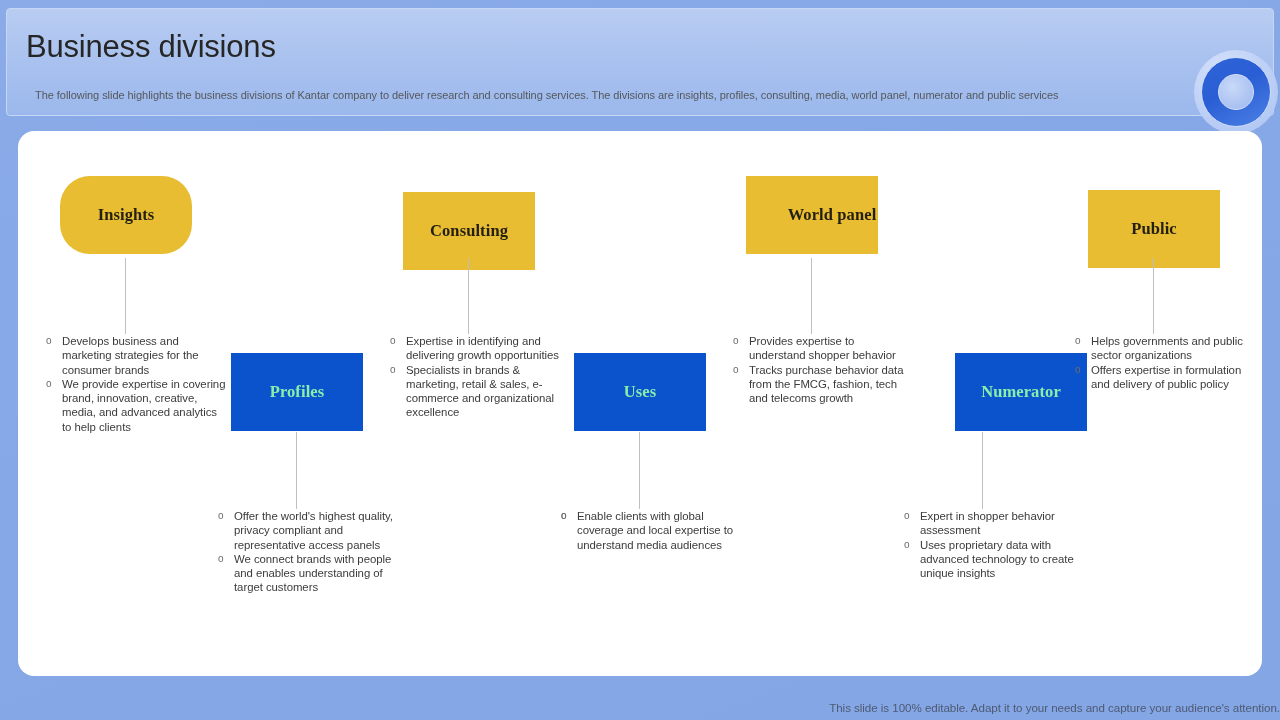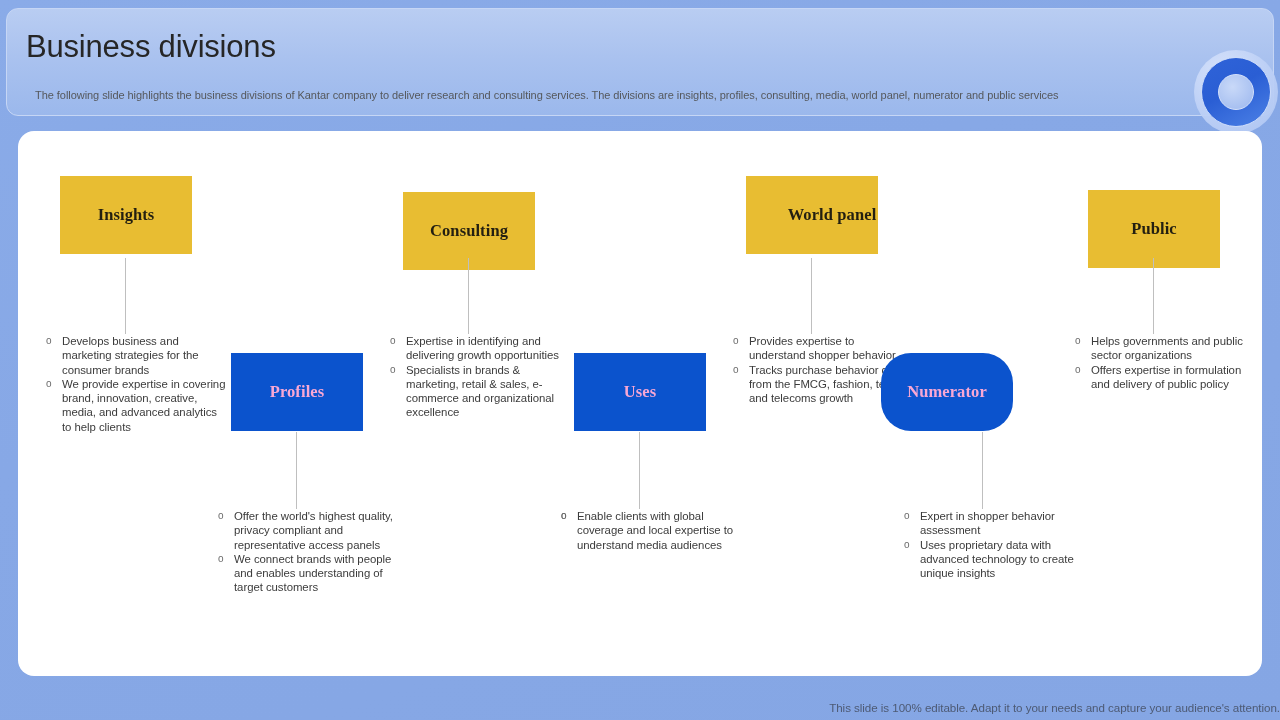--- a/index.html
+++ b/index.html
@@ -18,21 +18,21 @@
 
   
   .header {
     position: absolute;
     left: 6px;
     top: 8px;
     width: 1268px;
     height: 108px;
     background: linear-gradient(180deg, #b9cdf2 0%, #aac2ef 45%, #9bb8ec 100%);
     border: 1px solid #c6d6f5;
-    border-radius: 12px;
+    border-radius: 4px;
     overflow: hidden;
     text-decoration: underline;
   }
 
   .page-title {
     position: absolute;
     left: 19px;
     top: 19px;
     font-size: 31px;
     line-height: 38px;
@@ -109,21 +109,21 @@
     display: flex;
     align-items: center;
     justify-content: center;
     font-family: "Liberation Serif", serif;
     font-weight: bold;
     font-size: 16.5px;
     letter-spacing: 0.1px;
     white-space: nowrap;
   }
   .node-box.gold  { background: #e8bd32; color: #231f11; }
-  .node-box.blue  { background: #0b53cd; color: #f9a8d4; font-family: Liberation Serif, serif; }
+  .node-box.blue  { background: #0b53cd; color: #86efac; font-family: Liberation Serif, serif; }
 
   .connector {
     position: absolute;
     width: 1px;
     background: #bfbfbf;
   }
 
   .bullets {
     position: absolute;
     list-style: none;
@@ -167,21 +167,21 @@
 </div>
 
 <div class="ring-wrap">
   <div class="ring-outer"></div>
   <div class="ring-mid"></div>
   <div class="ring-hole"></div>
 </div>
 
 <div class="card">
   <div id="nodes-root">
-      <div class="node-box gold" style="left: 42px; top: 45px;">
+      <div class="node-box gold" style="left: 42px; top: 45px; border-radius: 30px;">
         <span>Insights</span>
       </div>
       <div class="connector" style="left: 107px; top: 127px; height: 76px;"></div>
       <ul class="bullets" style="left: 28px; top: 203px; width: 182px;">
         <li><span class="marker">o</span><span>Develops business and marketing strategies for the consumer brands</span></li>
         <li><span class="marker">o</span><span>We provide expertise in covering brand, innovation, creative, media, and advanced analytics to help clients</span></li>
       </ul>
       <div class="node-box blue" style="left: 213px; top: 222px;">
         <span>Profiles</span>
       </div>
@@ -207,21 +207,21 @@
         <li><span class="marker">o</span><span>Enable clients with global coverage and local expertise to understand media audiences</span></li>
       </ul>
       <div class="node-box gold" style="left: 728px; top: 45px; padding-left: 40px;">
         <span>World panel</span>
       </div>
       <div class="connector" style="left: 793px; top: 127px; height: 76px;"></div>
       <ul class="bullets" style="left: 715px; top: 203px; width: 180px;">
         <li><span class="marker">o</span><span>Provides expertise to understand shopper behavior</span></li>
         <li><span class="marker">o</span><span>Tracks purchase behavior data from the FMCG, fashion, tech and telecoms growth</span></li>
       </ul>
-      <div class="node-box blue" style="left: 863px; top: 222px; border-radius: 30px;">
+      <div class="node-box blue" style="left: 937px; top: 222px;">
         <span>Numerator</span>
       </div>
       <div class="connector" style="left: 964px; top: 301px; height: 77px;"></div>
       <ul class="bullets" style="left: 886px; top: 378px; width: 175px;">
         <li><span class="marker">o</span><span>Expert in shopper behavior assessment</span></li>
         <li><span class="marker">o</span><span>Uses proprietary data with advanced technology to  create unique insights</span></li>
       </ul>
       <div class="node-box gold" style="left: 1070px; top: 59px;">
         <span>Public</span>
       </div>

